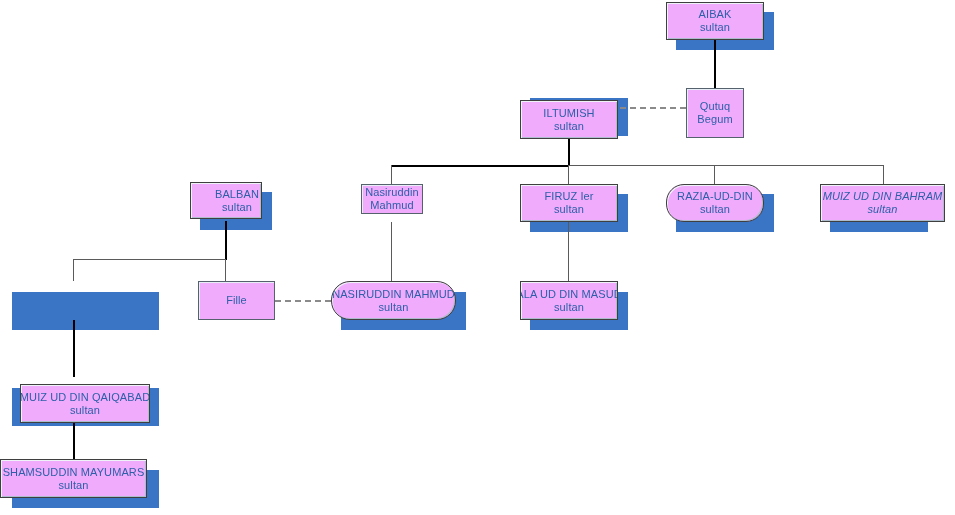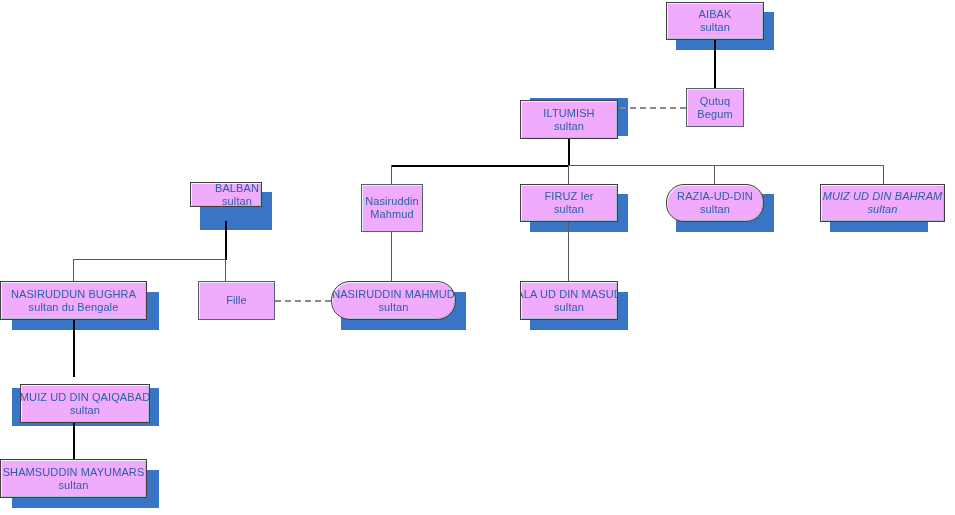--- a/index.html
+++ b/index.html
@@ -97,59 +97,55 @@
   <div class="conn v grey" style="left:568px;top:222px;height:59px;"></div>
 
   <div class="conn v thick-v" style="left:73px;top:320px;height:57px;"></div>
   <div class="conn v thick-v" style="left:73px;top:416px;height:43px;"></div>
 
   <div class="node" style="left:666px;top:2px;width:98px;height:38px;">
     <span class="ttl">AIBAK</span>
     <span class="sub">sultan</span>
   </div>
 
-  <div class="node thin" style="left:686px;top:88px;width:58px;height:39px;">
+  <div class="node thin" style="left:686px;top:88px;width:58px;height:50px;">
     <span class="ttl">Qutuq</span>
     <span class="sub">Begum</span>
   </div>
 
   <div class="node" style="left:520px;top:100px;width:98px;height:39px;">
     <span class="ttl">ILTUMISH</span>
     <span class="sub">sultan</span>
   </div>
 
-  <div class="node" style="left:190px;top:182px;width:72px;height:25px;padding-left:22px;">
+  <div class="node" style="left:190px;top:182px;width:72px;height:37px;padding-left:22px;">
     <span class="ttl">BALBAN</span>
     <span class="sub">sultan</span>
   </div>
 
-  <div class="node thin" style="left:361px;top:184px;width:62px;height:48px;justify-content:center;">
+  <div class="node thin" style="left:361px;top:184px;width:62px;height:30px;justify-content:center;">
     <span class="ttl">Nasiruddin</span>
     <span class="sub">Mahmud</span>
   </div>
 
   <div class="node" style="left:520px;top:184px;width:98px;height:38px;">
     <span class="ttl">FIRUZ Ier</span>
     <span class="sub">sultan</span>
   </div>
 
   <div class="node" style="left:666px;top:184px;width:98px;height:38px;border-radius:18px;">
     <span class="ttl">RAZIA-UD-DIN</span>
     <span class="sub">sultan</span>
   </div>
 
   <div class="node" style="left:820px;top:184px;width:125px;height:38px;font-style:italic;">
     <span class="ttl">MUIZ UD DIN BAHRAM</span>
     <span class="sub">sultan</span>
   </div>
 
-  <div class="node" style="left:0px;top:281px;width:147px;height:39px;">
-    <span class="ttl">NASIRUDDUN BUGHRA</span>
-    <span class="sub">sultan du Bengale</span>
-  </div>
 
   <div class="node thin" style="left:198px;top:281px;width:77px;height:39px;">
     <span class="ttl">Fille</span>
   </div>
 
   <div class="node" style="left:331px;top:281px;width:125px;height:39px;border-radius:19px;">
     <span class="ttl">NASIRUDDIN MAHMUD</span>
     <span class="sub">sultan</span>
   </div>
 

